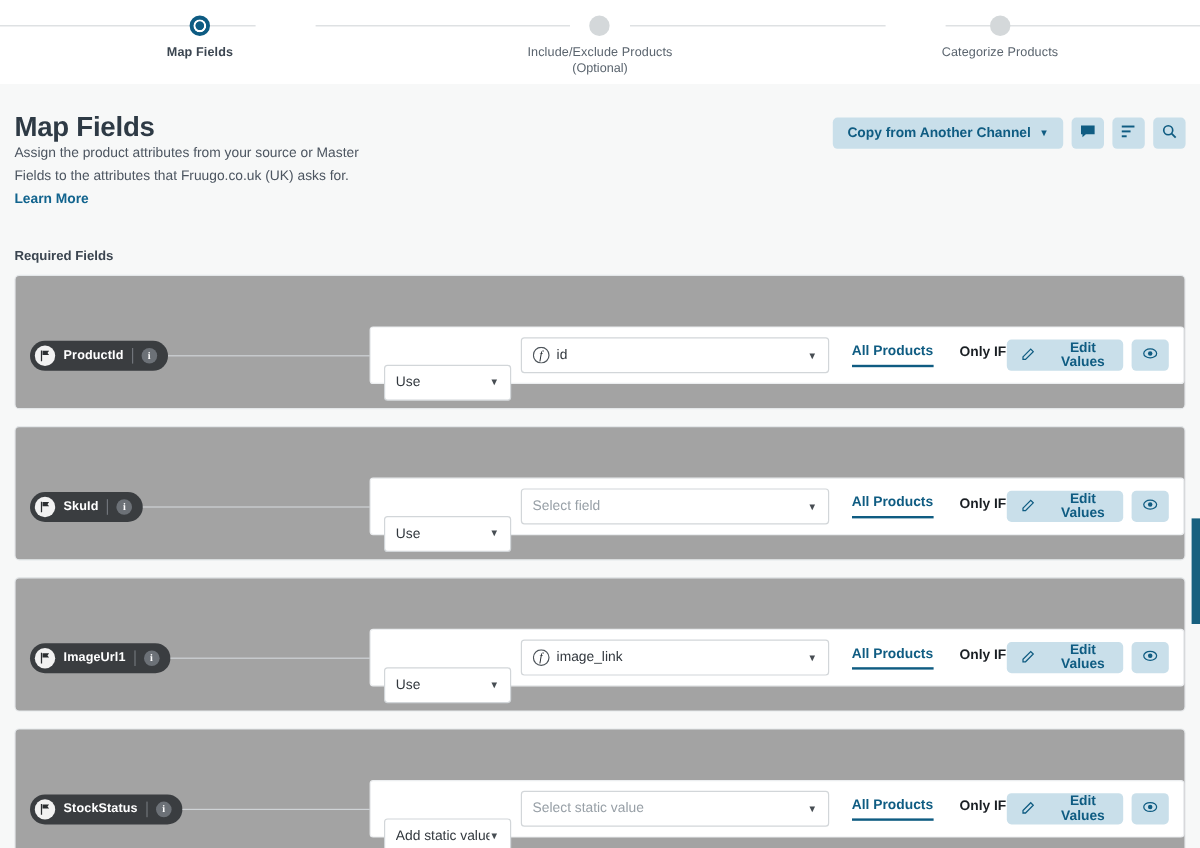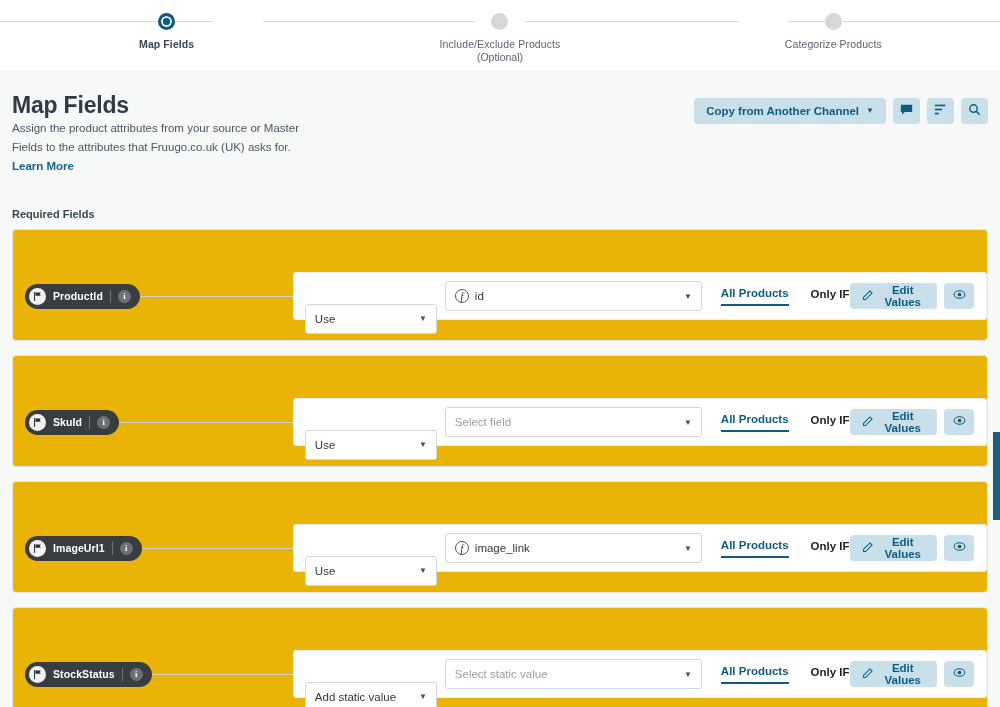--- a/index.html
+++ b/index.html
@@ -122,21 +122,21 @@
     border-radius: 4px;
     width: 27px; height: 26px;
     display: flex; align-items: center; justify-content: center;
     cursor: pointer;
   }
   .caret { font-size: 8px; line-height: 1; }
 
   
   .cards { margin-top: 9px; }
   .card {
-    background: #eab308;
+    background: #a3a3a3;
     border: 1px solid #e4e7e9;
     border-radius: 4px;
     height: 112px;
     margin-bottom: 14px;
     position: relative;
   }
   .row {
     position: absolute;
     top: 42px;
     left: 0; right: 0;
@@ -200,21 +200,21 @@
     border-radius: 3px;
     background: #ffffff;
     display: flex;
     align-items: center;
     justify-content: space-between;
     padding: 0 9px;
     font-size: 11.5px;
     color: #32383e;
     cursor: pointer;
   }
-  .sel.mode { width: 132px; flex: none; margin-top: 45px; }
+  .sel.mode { width: 106px; flex: none; margin-top: 45px; }
   .sel.field { width: 257px; flex: none; margin-left: 8px; }
   .sel .ph { color: #98a0a7; }
   .sel .arrow { font-size: 8px; color: #474d53; }
   .fx {
     display: inline-flex; align-items: center; justify-content: center;
     width: 14px; height: 14px;
     border: 1px solid #4e555b;
     border-radius: 50%;
     font-family: "Liberation Serif", serif;
     font-style: italic;
@@ -237,21 +237,21 @@
   .tab.sel-tab { color: #0f5c82; border-bottom: 2px solid #0f5c82; }
 
   .row-actions { margin-left: auto; display: flex; gap: 7px; align-items: center; }
   .btn-edit {
     background: #c9dfea;
     color: #0f5c82;
     border: none;
     border-radius: 4px;
     height: 26px;
     padding: 0 12px;
-    display: flex; align-items: center; gap: 7px;
+    display: flex; align-items: center; gap: 18px;
     font-size: 11.5px; font-weight: bold;
     font-family: "Liberation Sans", sans-serif;
     cursor: pointer;
   }
   .btn-eye {
     background: #c9dfea;
     color: #0f5c82;
     border: none;
     border-radius: 4px;
     width: 38px; height: 26px;

